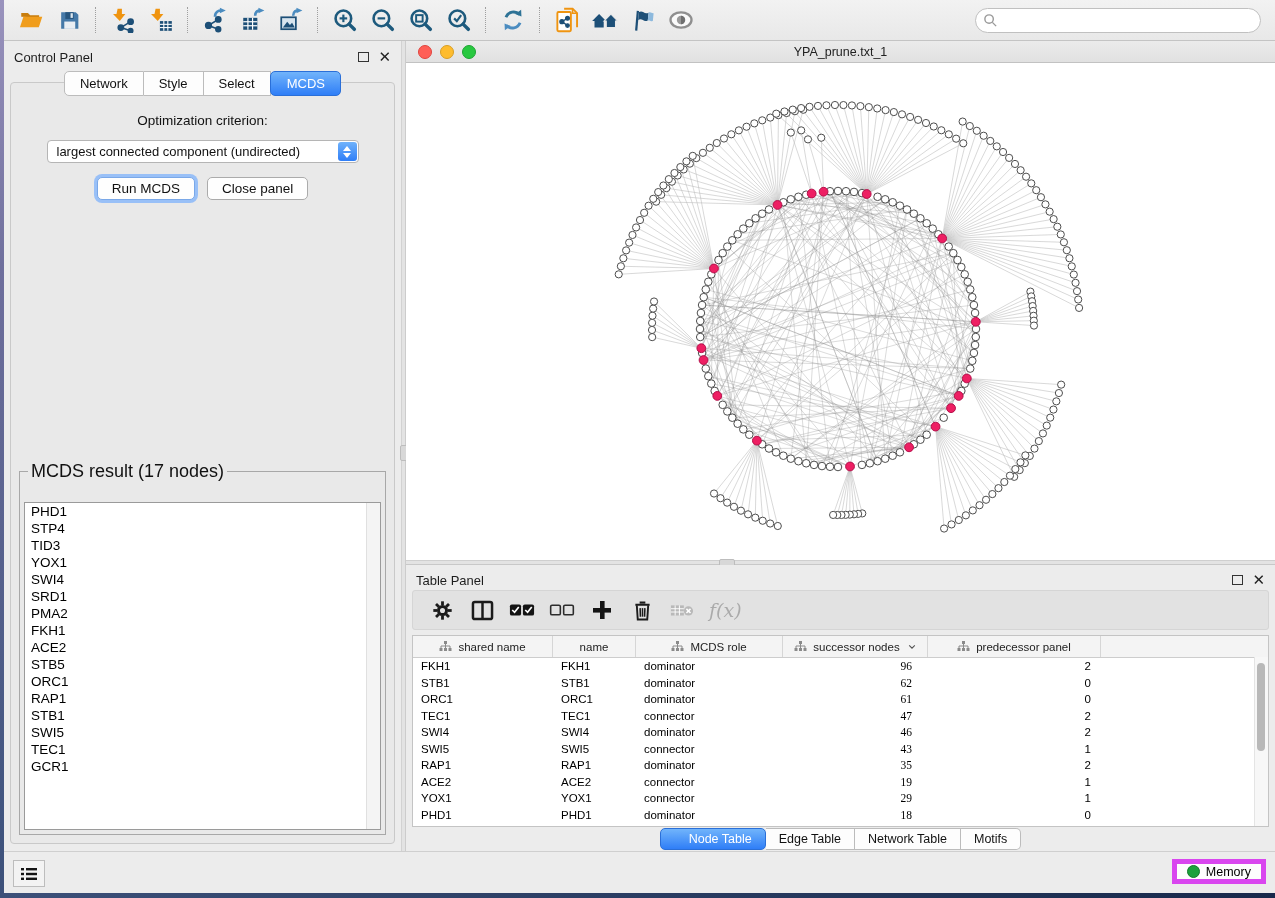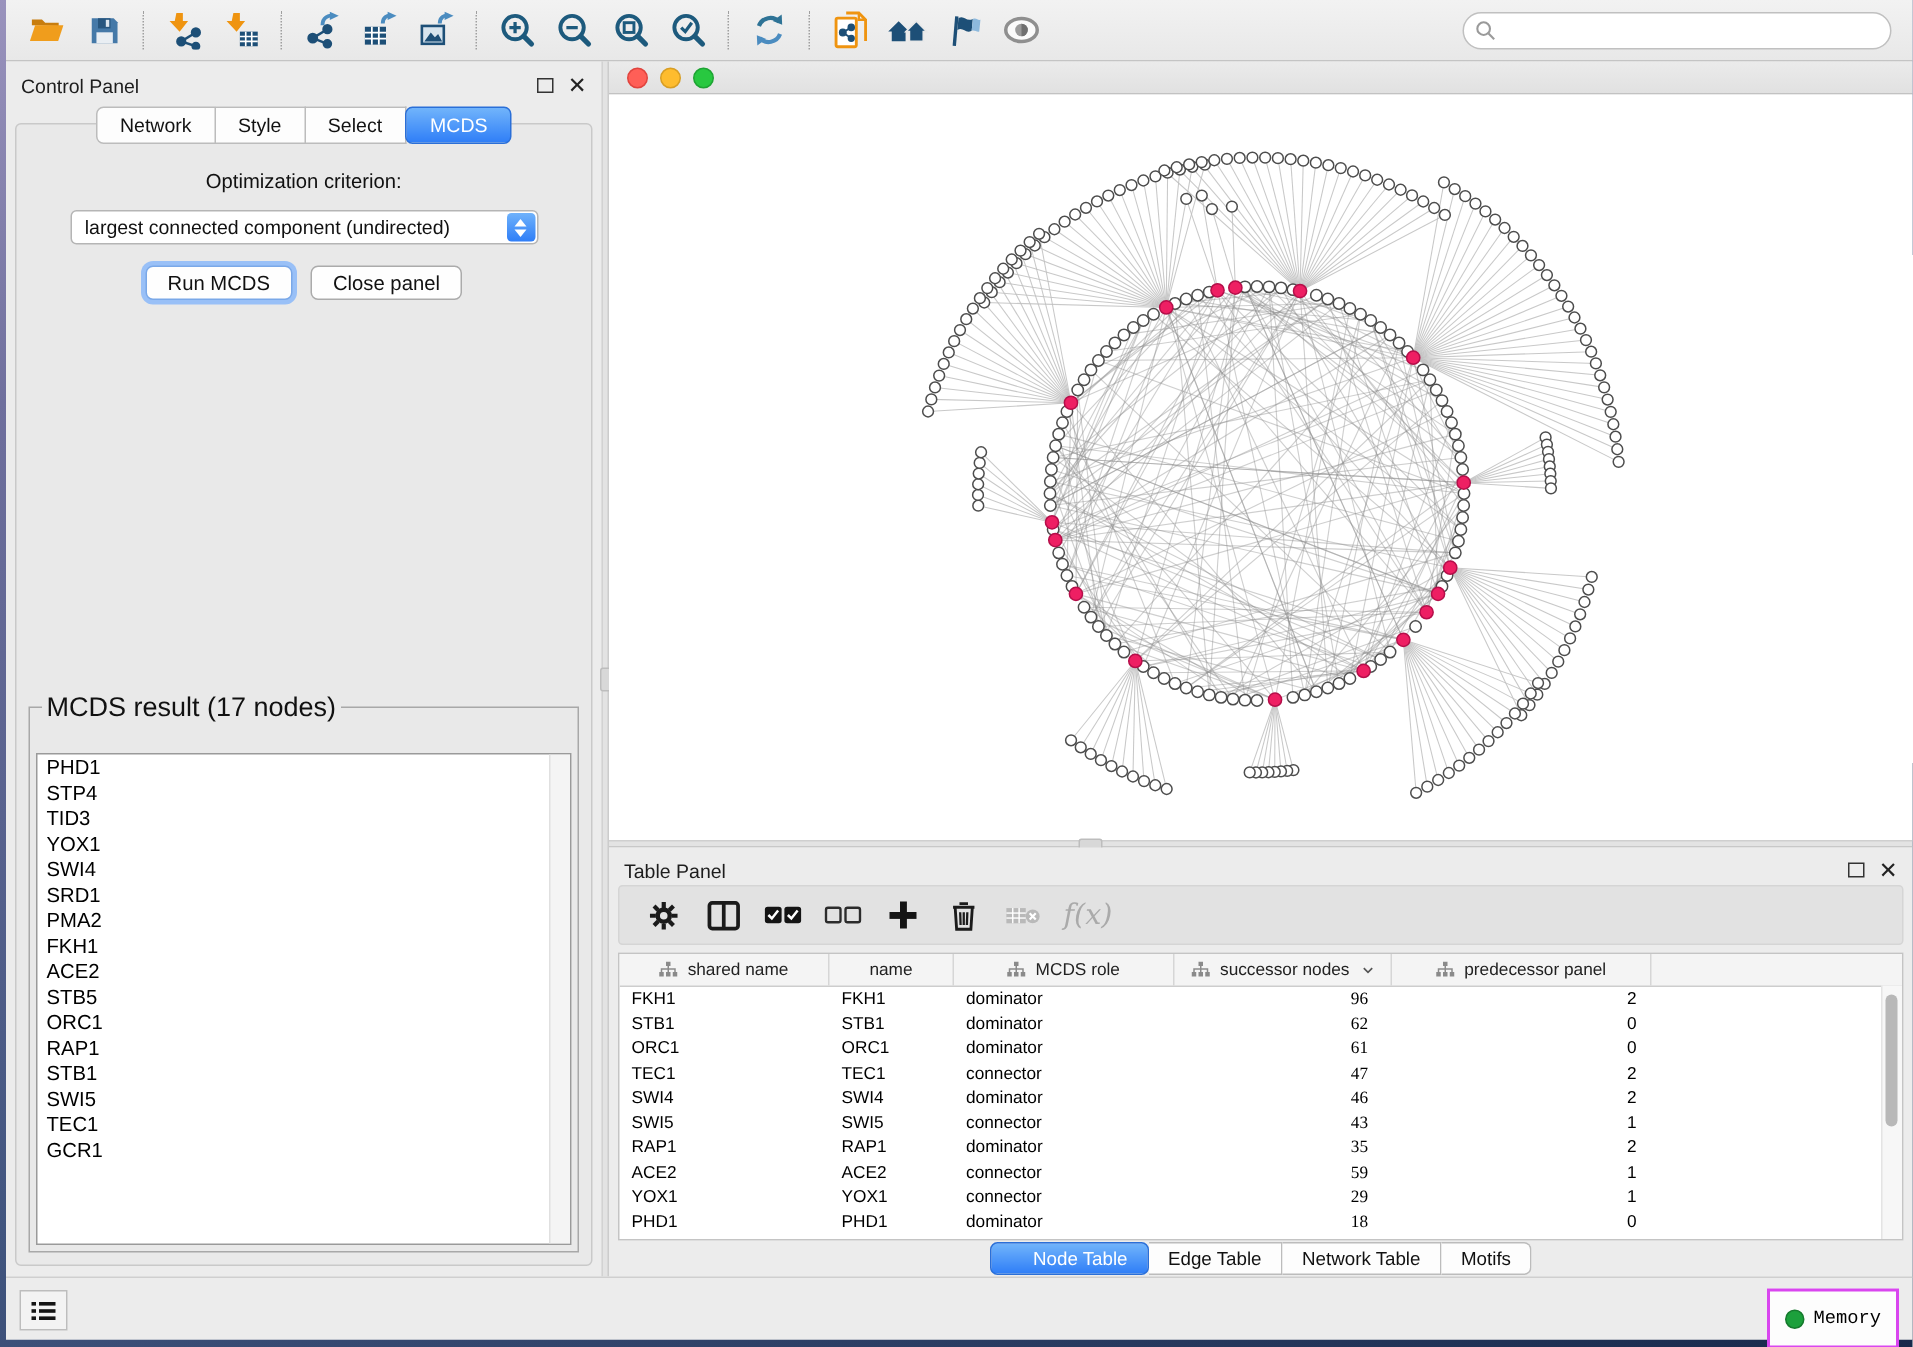--- a/index.html
+++ b/index.html
@@ -92,22 +92,22 @@
   .tp-tabs{position:absolute;left:0;bottom:1px;width:100%;display:flex;justify-content:center;}
   .tp-tab{font-size:12.5px;padding:3px 13px;background:#fdfdfd;border:1px solid #bcbcbc;border-left:none;color:#111;}
   .tp-tab:first-child{border-left:1px solid #bcbcbc;border-radius:5px 0 0 5px;padding-left:28px;}
   .tp-tab:last-child{border-radius:0 5px 5px 0;}
   .tp-tab.active{background:linear-gradient(#71b4fb,#2f7ef7);color:#fff;border:1px solid #2a6fd8;border-radius:5px;}
 
   
   .footer{position:absolute;left:0;bottom:0;width:100%;height:42px;background:#ececec;border-top:1px solid #cfcfcf;box-sizing:border-box;}
   .list-btn{position:absolute;left:9px;top:8px;width:30px;height:25px;background:#f3f3f3;border:1px solid #bdbdbd;
     display:flex;align-items:center;justify-content:center;}
-  .memory-btn{position:absolute;right:9px;top:7px;height:40px;background:#fdfdfd;border:2px solid #d946ef;
-    display:flex;align-items:center;gap:6px;padding:0 10px;box-sizing:border-box;font-family:Liberation Mono, monospace;}
+  .memory-btn{position:absolute;right:9px;top:7px;height:25px;background:#fdfdfd;border:5px solid #d946ef;
+    display:flex;align-items:center;gap:6px;padding:0 10px;box-sizing:border-box;}
   .memory-dot{width:11px;height:11px;border-radius:50%;background:#1ca03c;border:1px solid #157a2d;}
   .memory-label{font-size:12.5px;color:#000;}
 </style>
 </head>
 <body>
 
 <div class="app-window">
 
   <div class="toolbar">
     <div class="tbtn">
@@ -324,20 +324,21 @@
     </div>
 
     <div class="v-splitter">
       <div class="v-handle"></div>
     </div>
 
     <div class="right-area">
 
       <div class="net-view">
         <div class="net-titlebar">
+          <span class="net-title">YPA_prune.txt_1</span>
           <span class="traffic">
             <span class="light red"></span>
             <span class="light yellow"></span>
             <span class="light green"></span>
           </span>
         </div>
         <div class="net-canvas">
           <svg id="graph-svg" width="869" height="497">
               <g>
                 <line x1="529.5807358037436" y1="363.58073580374355" x2="423.9760136103544" y2="128.23347415856497" stroke="#8d8d8d" stroke-width="0.75" opacity="0.42"></line>
@@ -1133,21 +1134,21 @@
                 <div class="td">RAP1</div>
                 <div class="td">dominator</div>
                 <div class="td num">35</div>
                 <div class="td num2">2</div>
                 <div class="td"></div>
               </div>
               <div class="tgrid trow">
                 <div class="td">ACE2</div>
                 <div class="td">ACE2</div>
                 <div class="td">connector</div>
-                <div class="td num">59</div>
+                <div class="td num">19</div>
                 <div class="td num2">1</div>
                 <div class="td"></div>
               </div>
               <div class="tgrid trow">
                 <div class="td">YOX1</div>
                 <div class="td">YOX1</div>
                 <div class="td">connector</div>
                 <div class="td num">29</div>
                 <div class="td num2">1</div>
                 <div class="td"></div>

